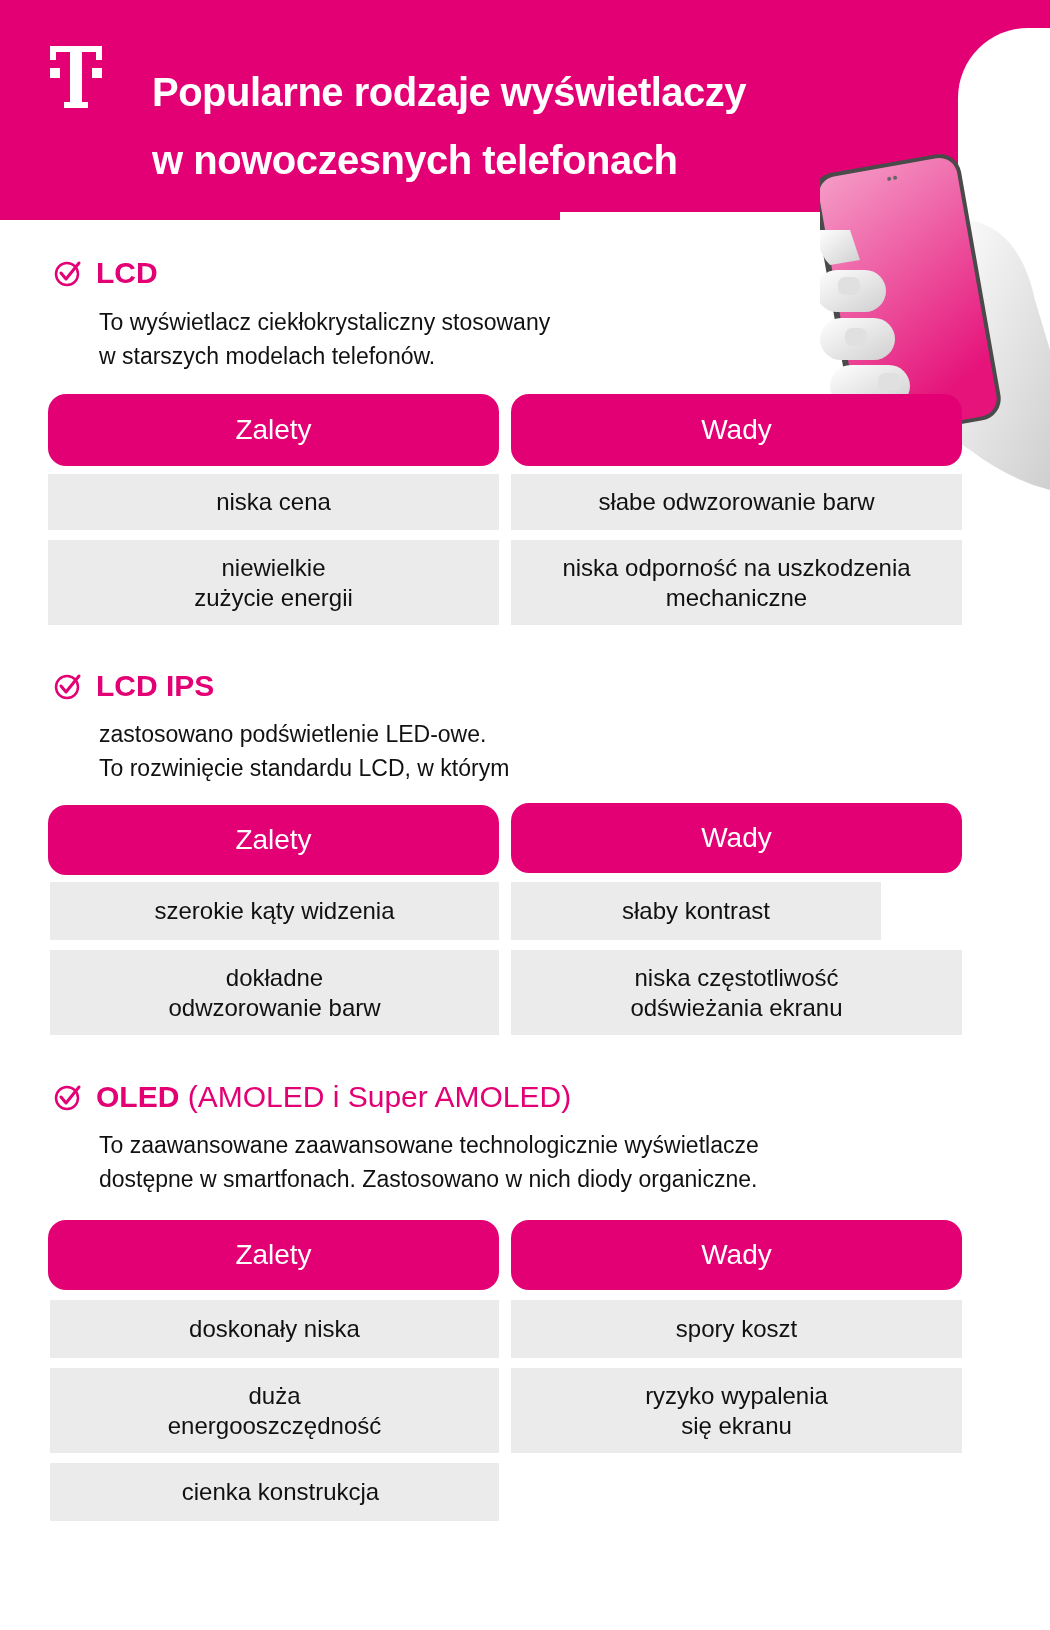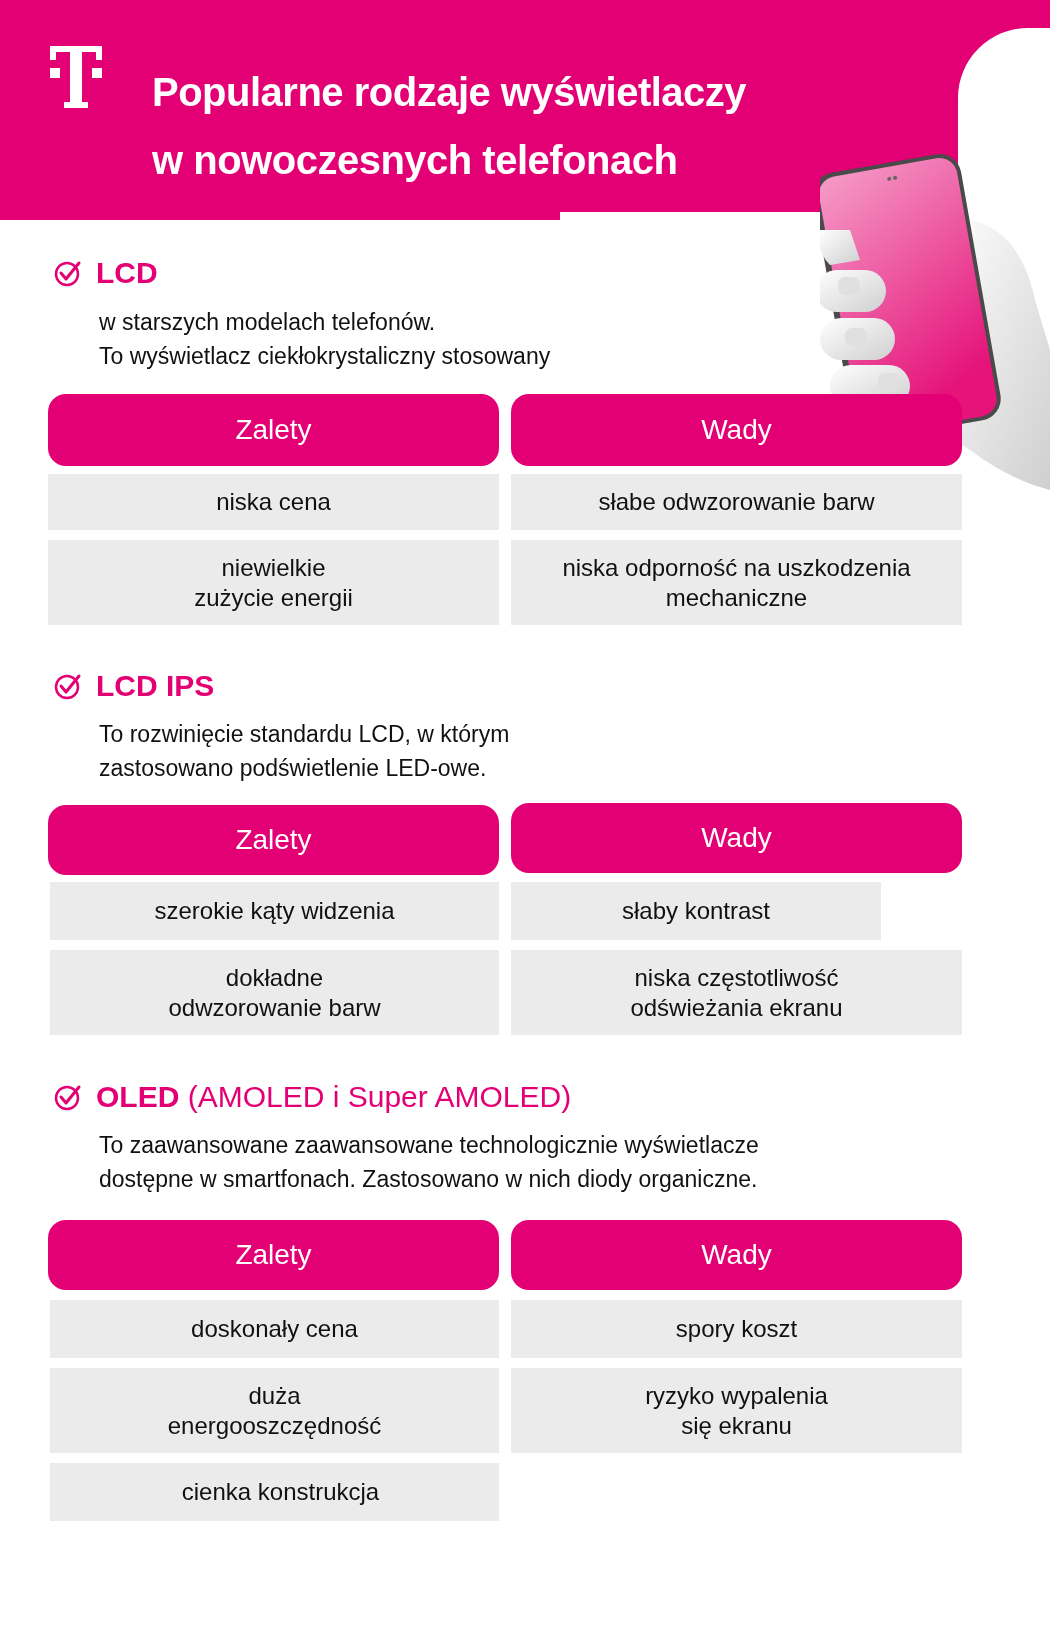--- a/index.html
+++ b/index.html
@@ -106,22 +106,22 @@
 </svg>
 
 <div class="section-head" style="top:256px;">
   <svg class="check" viewBox="0 0 28 28">
     <circle cx="13" cy="15" r="11" fill="none" stroke="#e20074" stroke-width="2.5"></circle>
     <path d="M7 14 L12 20 L25 4" fill="none" stroke="#e20074" stroke-width="3" stroke-linecap="round" stroke-linejoin="round"></path>
   </svg>
   <span class="name">LCD</span>
 </div>
 <div class="desc" style="top:305px;">
+  <div>To wyświetlacz ciekłokrystaliczny stosowany</div>
   <div>w starszych modelach telefonów.</div>
-  <div>To wyświetlacz ciekłokrystaliczny stosowany</div>
 </div>
 <div class="col-head" style="left:48px; top:394px; width:451px;">Zalety</div>
 <div class="col-head" style="left:511px; top:394px; width:451px;">Wady</div>
 <div class="cell" style="left:48px; top:474px; width:451px; height:56px;">
     <span>niska cena</span>
   </div>
 <div class="cell" style="left:48px; top:540px; width:451px; height:85px;">
     <span>niewielkie
 zużycie energii</span>
   </div>
@@ -134,22 +134,22 @@
   </div>
 
 <div class="section-head" style="top:669px;">
   <svg class="check" viewBox="0 0 28 28">
     <circle cx="13" cy="15" r="11" fill="none" stroke="#e20074" stroke-width="2.5"></circle>
     <path d="M7 14 L12 20 L25 4" fill="none" stroke="#e20074" stroke-width="3" stroke-linecap="round" stroke-linejoin="round"></path>
   </svg>
   <span class="name">LCD IPS</span>
 </div>
 <div class="desc" style="top:717px;">
+  <div>zastosowano podświetlenie LED-owe.</div>
   <div>To rozwinięcie standardu LCD, w którym</div>
-  <div>zastosowano podświetlenie LED-owe.</div>
 </div>
 <div class="col-head" style="left:48px; top:805px; width:451px; height:70px;">Zalety</div>
 <div class="col-head" style="left:511px; top:803px; width:451px; height:70px;">Wady</div>
 <div class="cell" style="left:50px; top:882px; width:449px; height:58px;">
     <span>szerokie kąty widzenia</span>
   </div>
 <div class="cell" style="left:50px; top:950px; width:449px; height:85px;">
     <span>dokładne
 odwzorowanie barw</span>
   </div>
@@ -171,21 +171,21 @@
     <span class="sub">(AMOLED i Super AMOLED)</span>
   </span>
 </div>
 <div class="desc" style="top:1128px;">
   <div>To zaawansowane zaawansowane technologicznie wyświetlacze</div>
   <div>dostępne w smartfonach. Zastosowano w nich diody organiczne.</div>
 </div>
 <div class="col-head" style="left:48px; top:1220px; width:451px; height:70px;">Zalety</div>
 <div class="col-head" style="left:511px; top:1220px; width:451px; height:70px;">Wady</div>
 <div class="cell" style="left:50px; top:1300px; width:449px; height:58px;">
-    <span>doskonały cena</span>
+    <span>doskonały niska</span>
   </div>
 <div class="cell" style="left:50px; top:1368px; width:449px; height:85px;">
     <span>duża
 energooszczędność</span>
   </div>
 <div class="cell" style="left:50px; top:1463px; width:449px; height:58px;padding-left:12px;">
     <span>cienka konstrukcja</span>
   </div>
 <div class="cell" style="left:511px; top:1300px; width:451px; height:58px;">
     <span>spory koszt</span>

